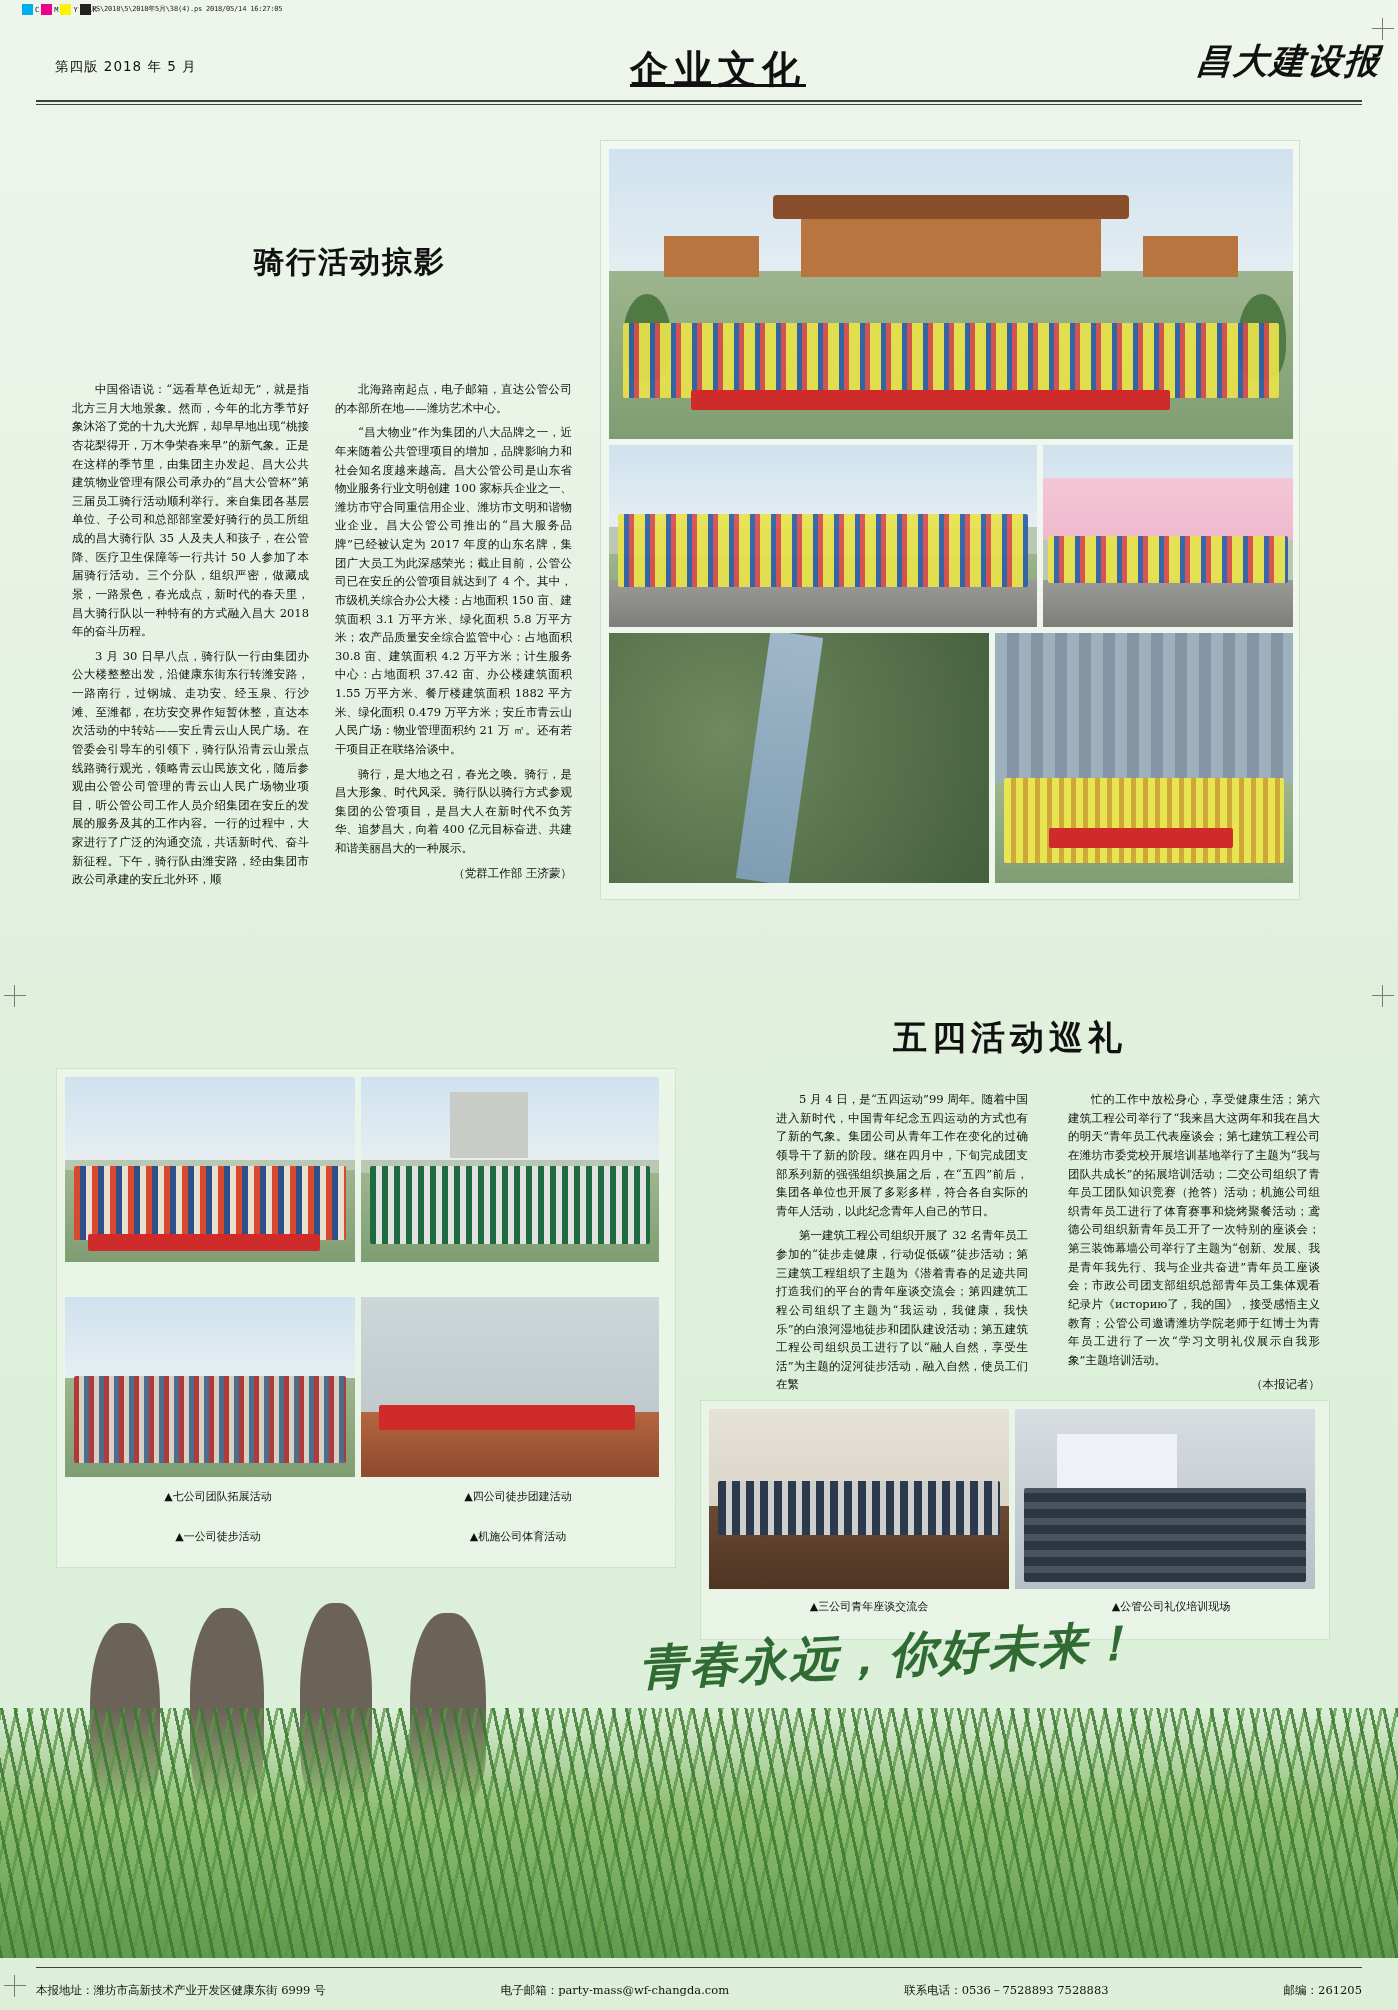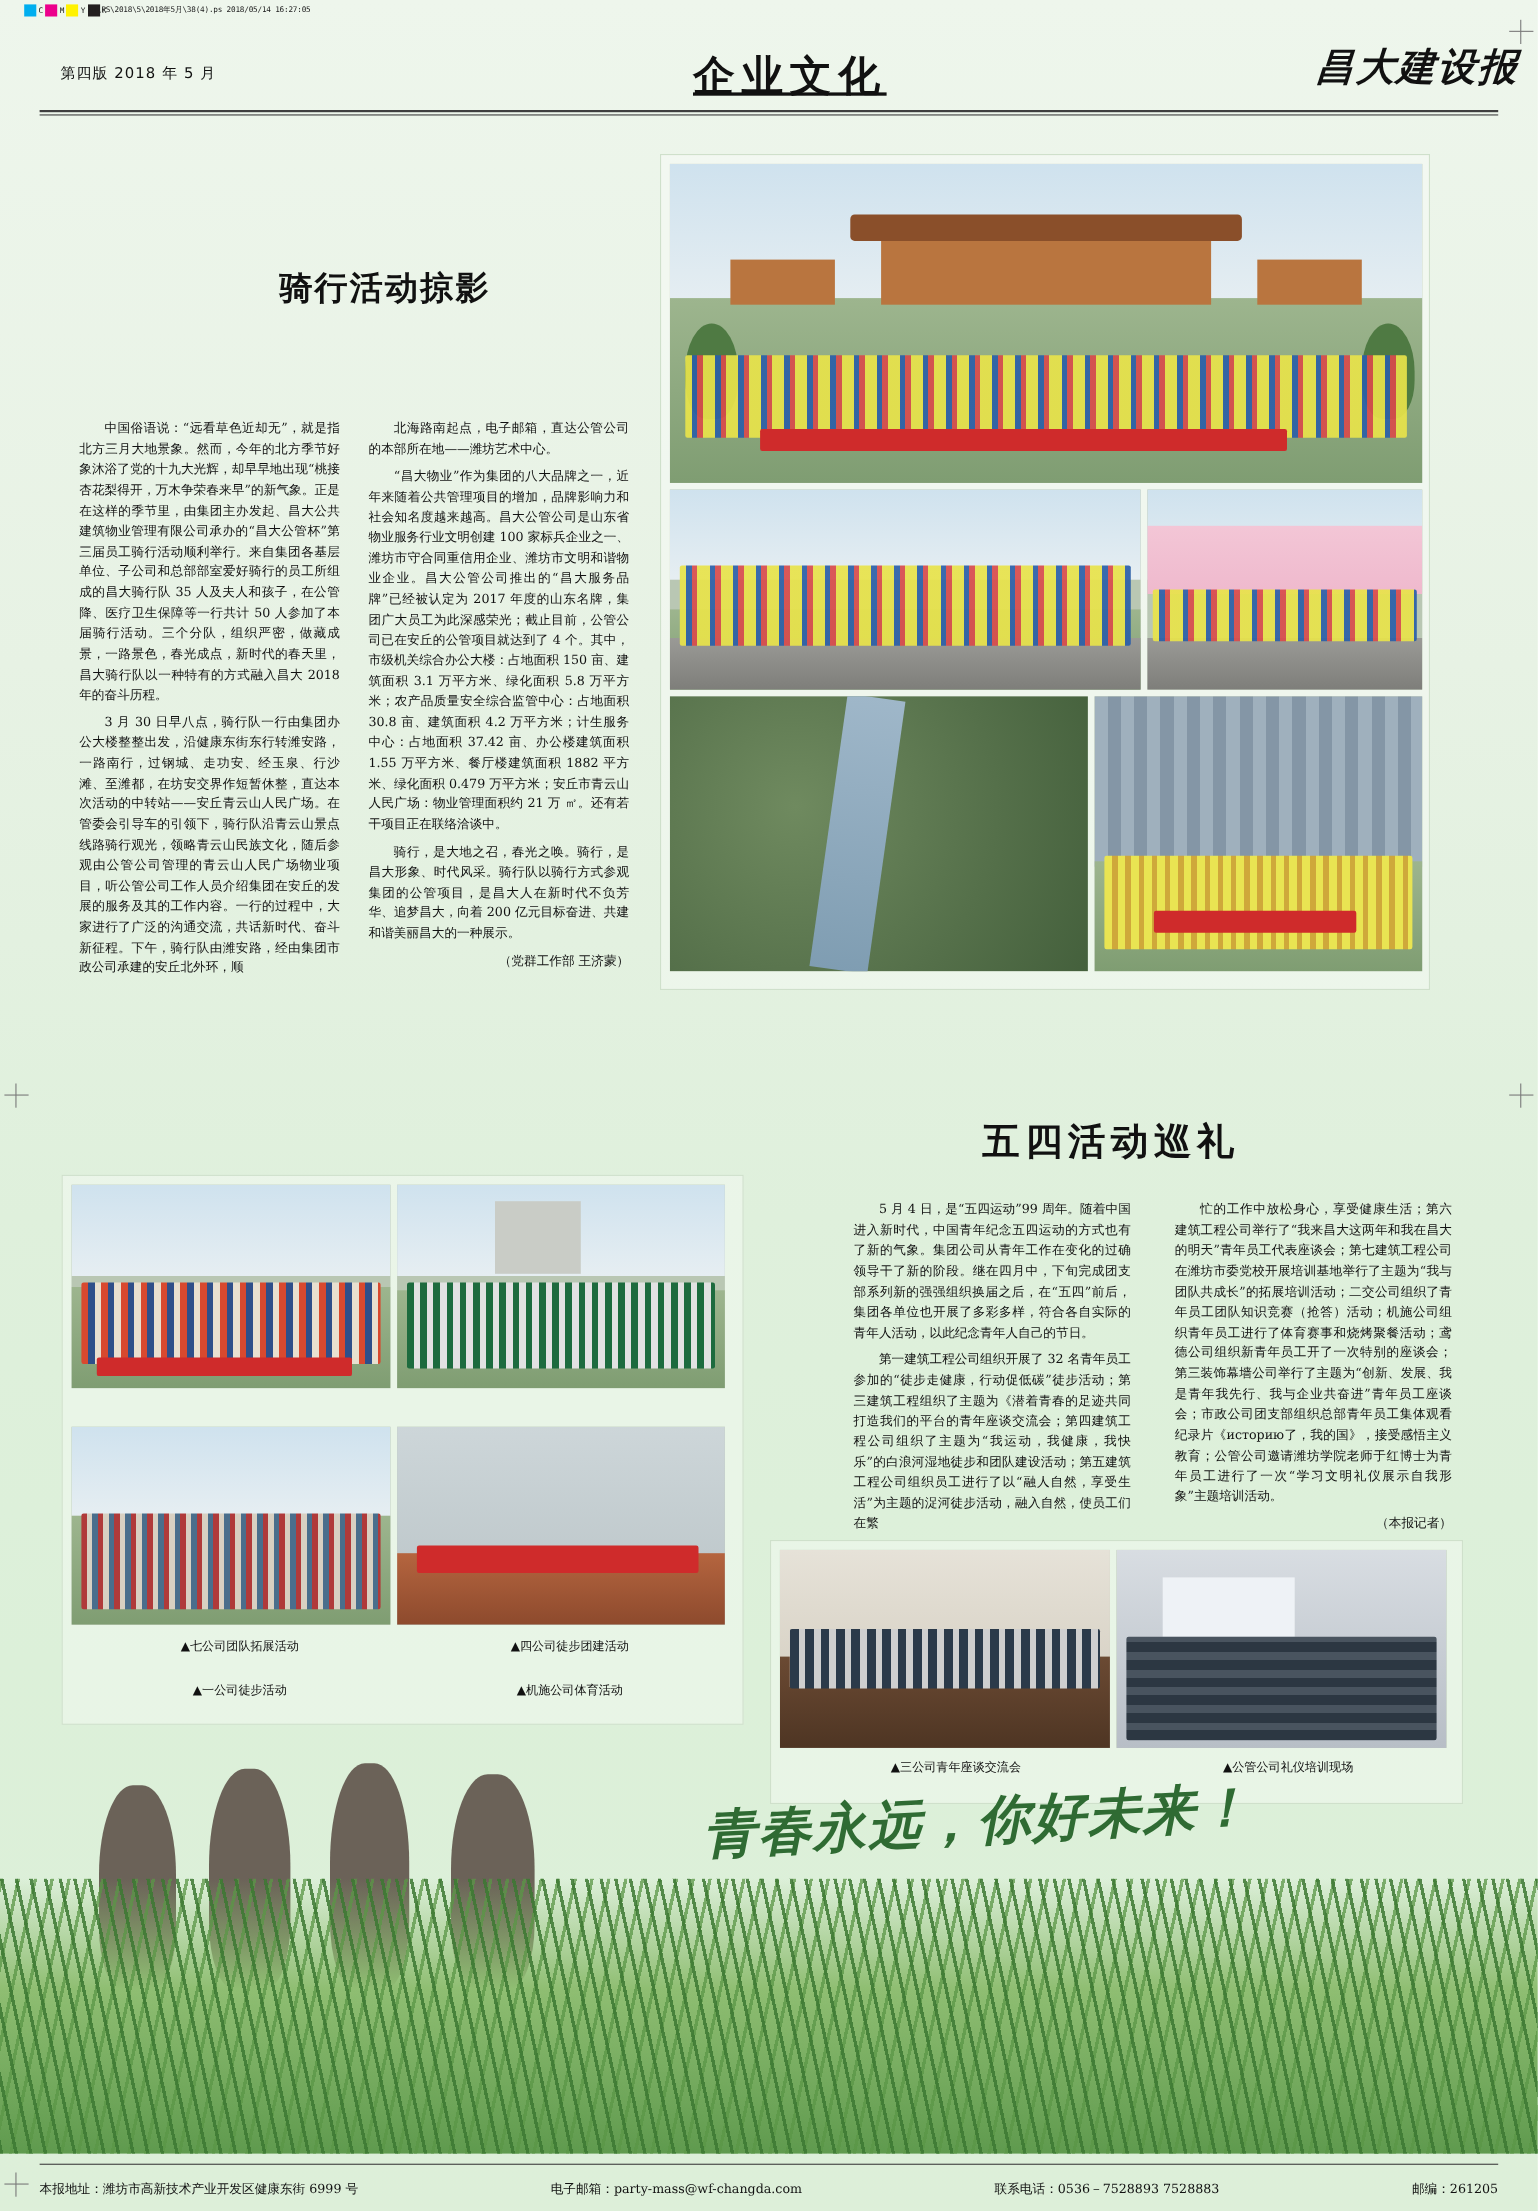--- a/index.html
+++ b/index.html
@@ -155,21 +155,21 @@
 
   <div class="headline1">
     <div class="l2">骑行活动掠影</div>
   </div>
 
   <div class="cols">
     <p>中国俗语说：“远看草色近却无”，就是指北方三月大地景象。然而，今年的北方季节好象沐浴了党的十九大光辉，却早早地出现“桃接杏花梨得开，万木争荣春来早”的新气象。正是在这样的季节里，由集团主办发起、昌大公共建筑物业管理有限公司承办的“昌大公管杯”第三届员工骑行活动顺利举行。来自集团各基层单位、子公司和总部部室爱好骑行的员工所组成的昌大骑行队 35 人及夫人和孩子，在公管降、医疗卫生保障等一行共计 50 人参加了本届骑行活动。三个分队，组织严密，做藏成景，一路景色，春光成点，新时代的春天里，昌大骑行队以一种特有的方式融入昌大 2018 年的奋斗历程。</p>
     <p>3 月 30 日早八点，骑行队一行由集团办公大楼整整出发，沿健康东街东行转潍安路，一路南行，过钢城、走功安、经玉泉、行沙滩、至潍都，在坊安交界作短暂休整，直达本次活动的中转站——安丘青云山人民广场。在管委会引导车的引领下，骑行队沿青云山景点线路骑行观光，领略青云山民族文化，随后参观由公管公司管理的青云山人民广场物业项目，听公管公司工作人员介绍集团在安丘的发展的服务及其的工作内容。一行的过程中，大家进行了广泛的沟通交流，共话新时代、奋斗新征程。下午，骑行队由潍安路，经由集团市政公司承建的安丘北外环，顺</p>
     <p>北海路南起点，电子邮箱，直达公管公司的本部所在地——潍坊艺术中心。</p>
     <p>“昌大物业”作为集团的八大品牌之一，近年来随着公共管理项目的增加，品牌影响力和社会知名度越来越高。昌大公管公司是山东省物业服务行业文明创建 100 家标兵企业之一、潍坊市守合同重信用企业、潍坊市文明和谐物业企业。昌大公管公司推出的“昌大服务品牌”已经被认定为 2017 年度的山东名牌，集团广大员工为此深感荣光；截止目前，公管公司已在安丘的公管项目就达到了 4 个。其中，市级机关综合办公大楼：占地面积 150 亩、建筑面积 3.1 万平方米、绿化面积 5.8 万平方米；农产品质量安全综合监管中心：占地面积 30.8 亩、建筑面积 4.2 万平方米；计生服务中心：占地面积 37.42 亩、办公楼建筑面积 1.55 万平方米、餐厅楼建筑面积 1882 平方米、绿化面积 0.479 万平方米；安丘市青云山人民广场：物业管理面积约 21 万 ㎡。还有若干项目正在联络洽谈中。</p>
-    <p>骑行，是大地之召，春光之唤。骑行，是昌大形象、时代风采。骑行队以骑行方式参观集团的公管项目，是昌大人在新时代不负芳华、追梦昌大，向着 200 亿元目标奋进、共建和谐美丽昌大的一种展示。</p>
+    <p>骑行，是大地之召，春光之唤。骑行，是昌大形象、时代风采。骑行队以骑行方式参观集团的公管项目，是昌大人在新时代不负芳华、追梦昌大，向着 400 亿元目标奋进、共建和谐美丽昌大的一种展示。</p>
     <p class="sign">（党群工作部  王济蒙）</p>
   </div>
 
   <div class="photoblock1">
     <div class="ph" style="left:8px;top:8px;width:684px;height:290px;">
       <div class="sky"></div>
         <div class="ground"></div>
       <div class="bldg" style="left:28%;top:22%;width:44%;height:22%;"></div>
       <div class="roof" style="left:24%;top:16%;width:52%;height:8%;border-radius:4px;"></div>
       <div class="bldg" style="left:8%;top:30%;width:14%;height:14%;"></div>

